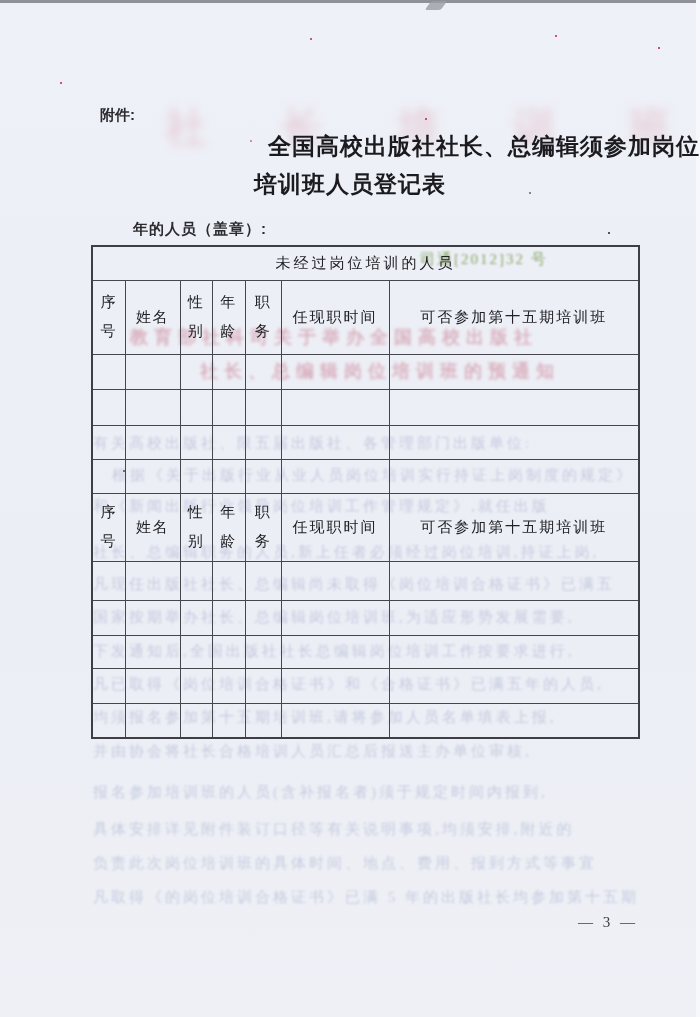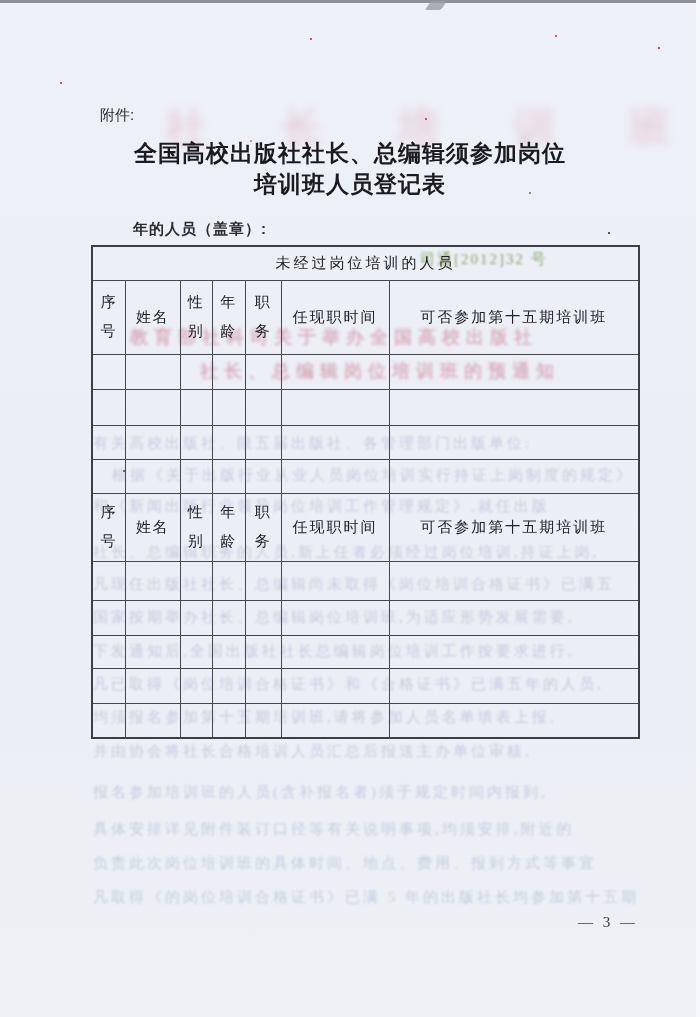--- a/index.html
+++ b/index.html
@@ -34,25 +34,25 @@
   }
   .ghost-docnum{
     font-size:15px;color:#4d7c0f;opacity:.65;filter:blur(.8px);letter-spacing:2px;
   }
   .ghost-body{
     font-size:15px;color:#8d9ac0;opacity:.42;filter:blur(1.2px);letter-spacing:3px;
   }
   
   .fg{position:absolute;color:#232327;}
   .attach{left:100px;top:106px;font-family:"Liberation Sans","DejaVu Sans",sans-serif;
-    font-size:15px;font-weight:normal;color:#2b2b2f;}
+    font-size:15px;font-weight:bold;color:#2b2b2f;}
   .title{left:0;width:700px;text-align:center;
     font-family:"Liberation Sans","DejaVu Sans",sans-serif;font-weight:bold;
     font-size:23px;color:#1b1b1f;letter-spacing:1px;}
-  .title1{top:138px;}
+  .title1{top:131px;text-align:right;}
   .title2{top:169px;}
   .publisher{left:133px;top:220px;font-family:"Liberation Sans","DejaVu Sans",sans-serif;
     font-size:15px;font-weight:bold;color:#2b2b2f;letter-spacing:1px;}
   .pagenum{left:578px;top:914px;font-size:15px;color:#3a3a3e;letter-spacing:3px;}
   
   table.form{
     position:absolute;left:91px;top:245px;width:547px;
     border-collapse:collapse;table-layout:fixed;z-index:3;
   }
   table.form td{

